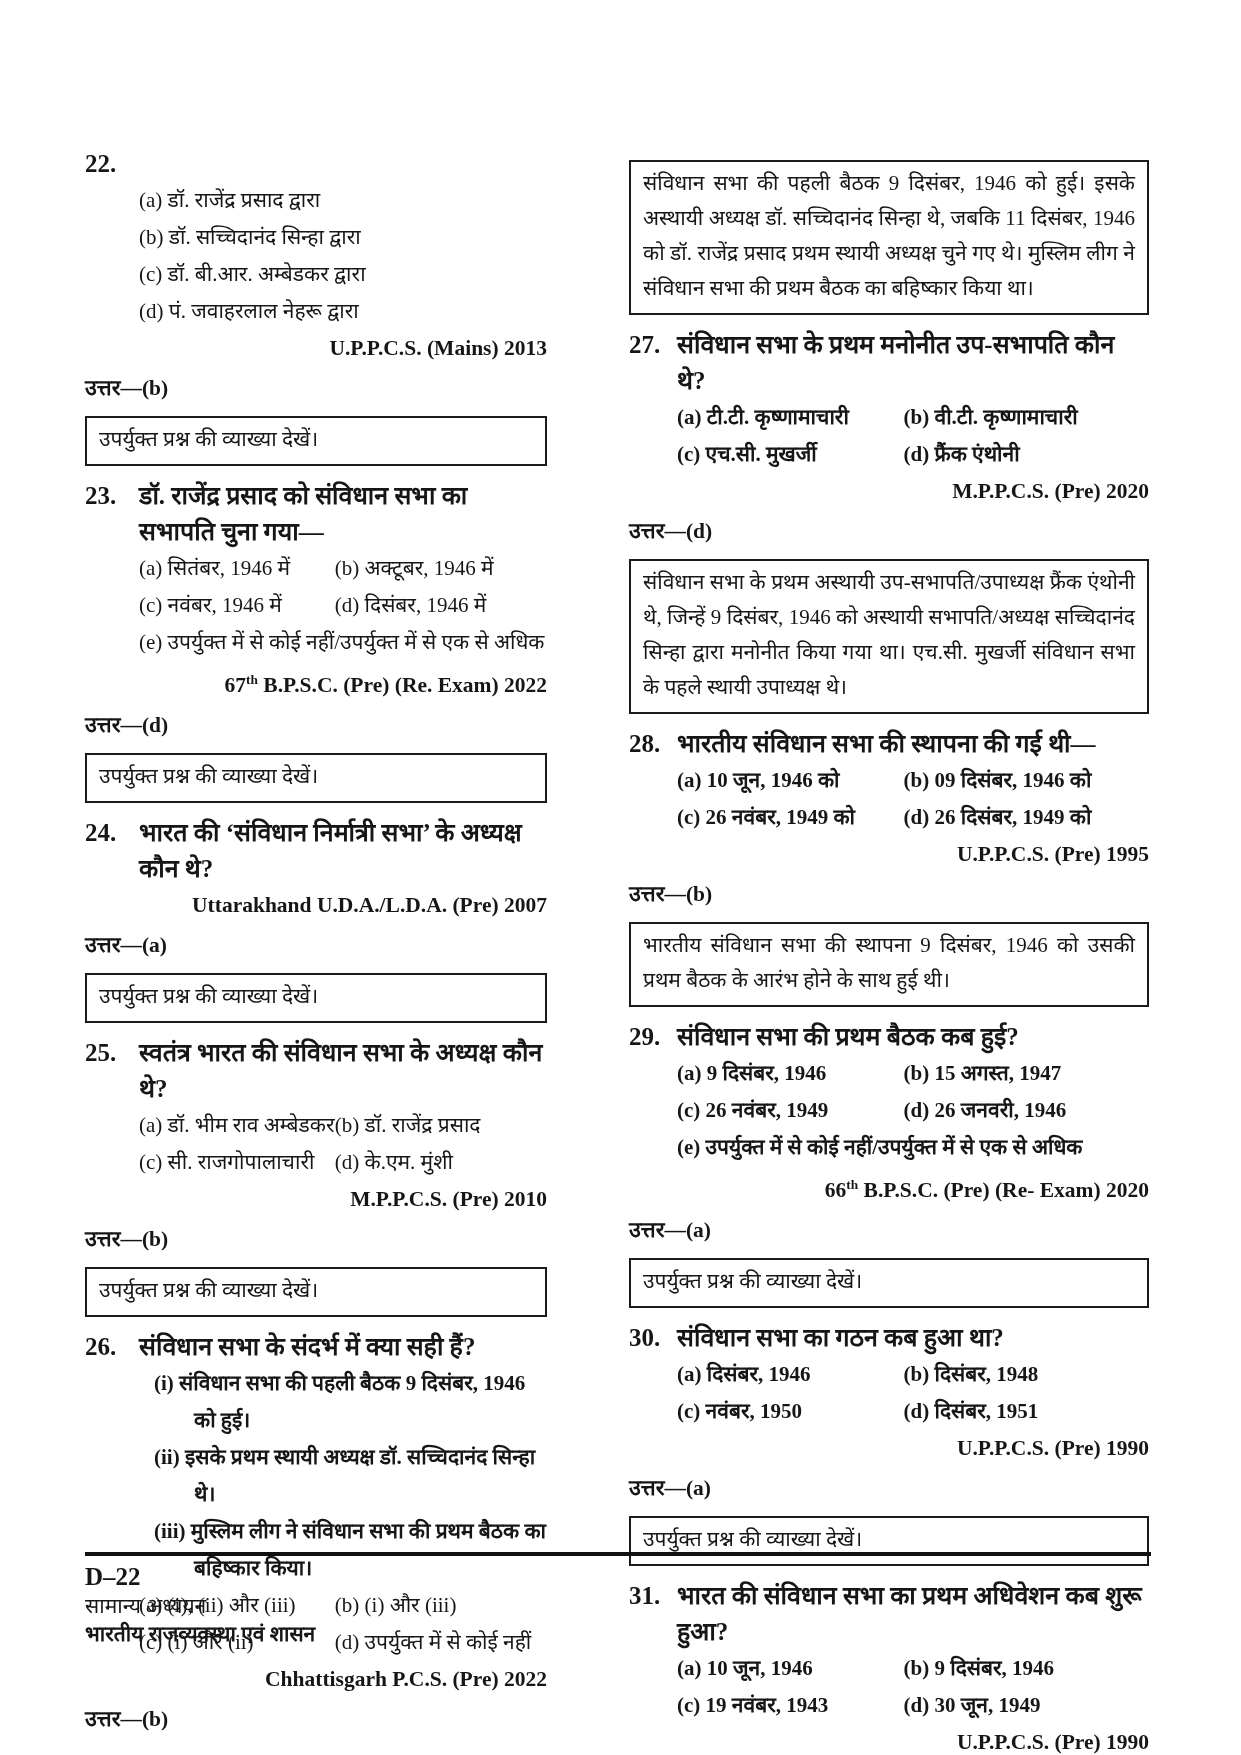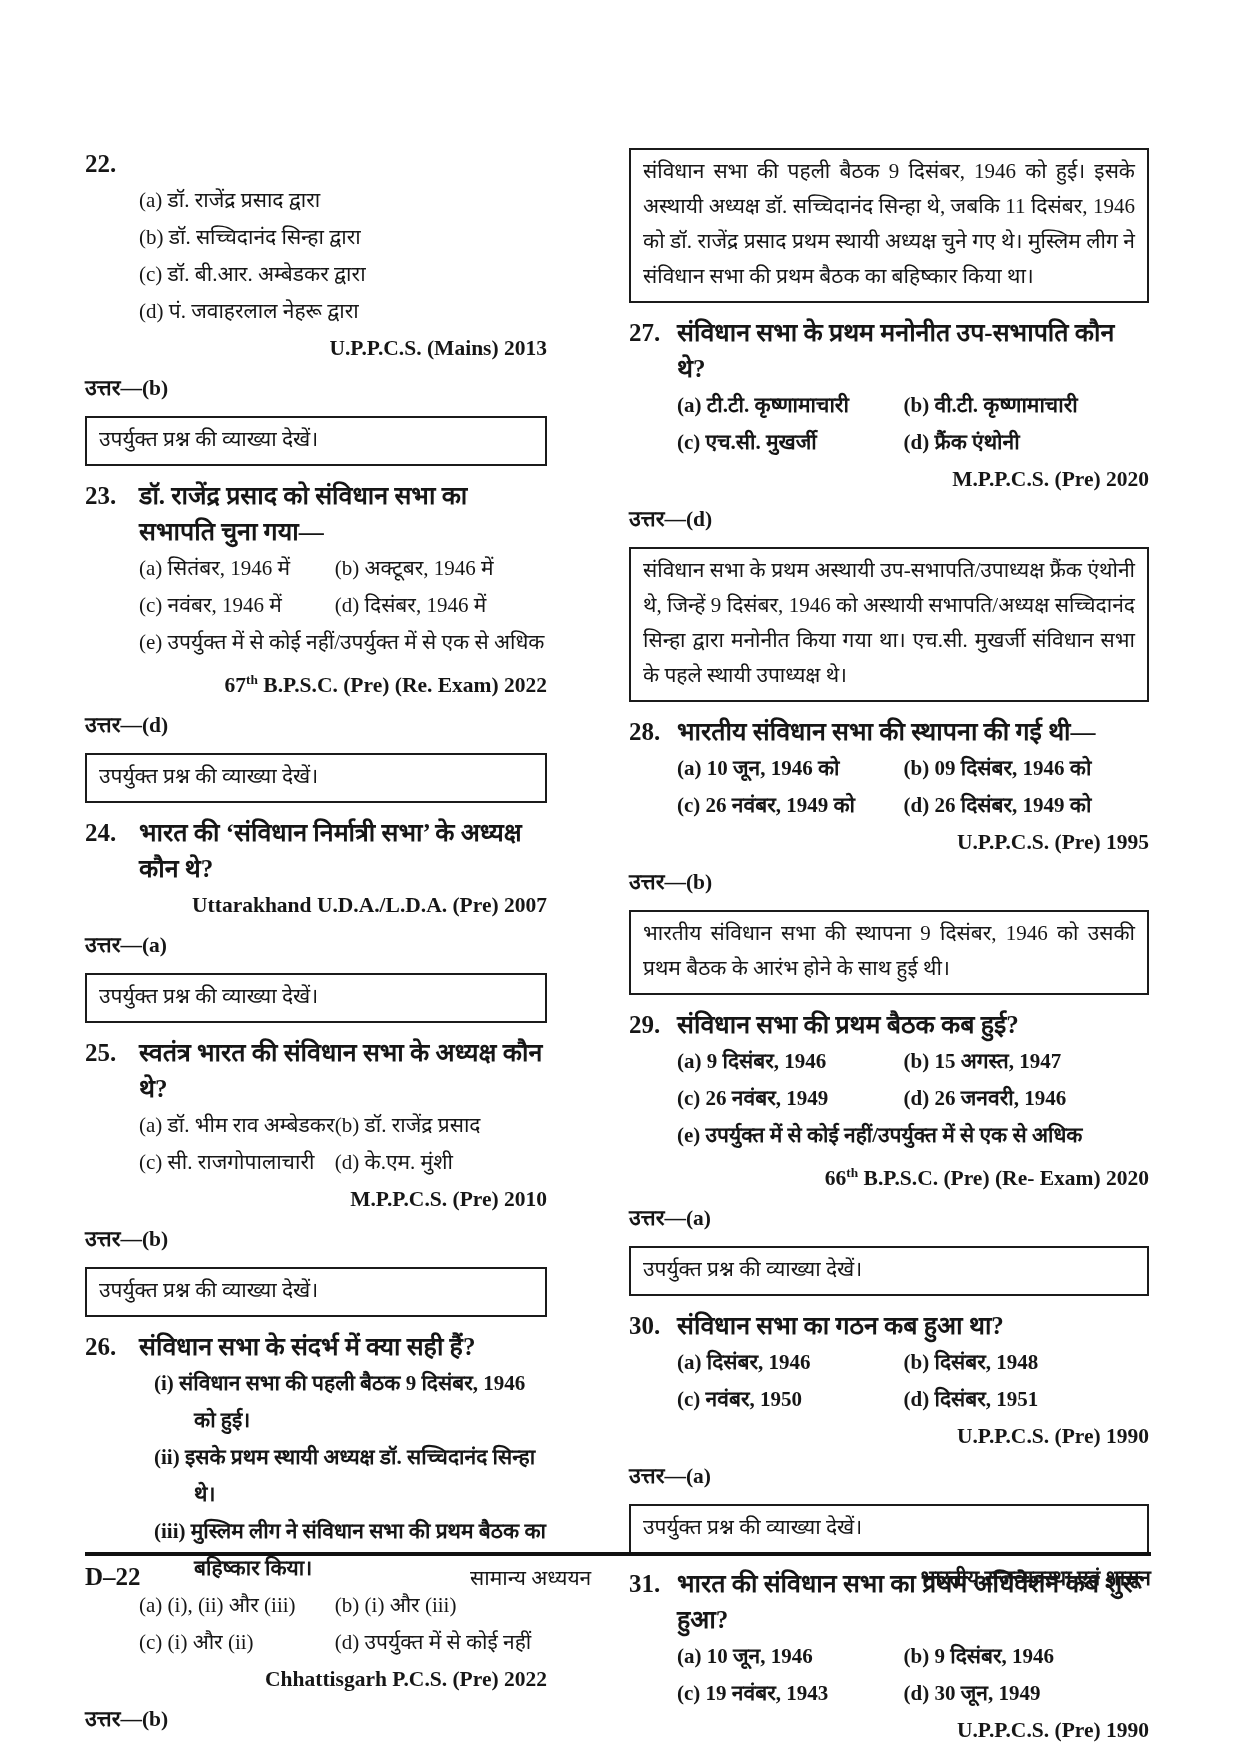--- a/index.html
+++ b/index.html
@@ -39,21 +39,21 @@
     font-size:21px;line-height:35px;
     margin:9px 0 11px 0;
     text-align:justify;
   }
   .box.single{white-space:nowrap;overflow:hidden;}
 
   .footer{
     position:absolute;left:85px;right:90px;top:1552px;
     border-top:4px solid #111;
     padding-top:7px;
-    display:flex;align-items:baseline;
+    display:flex;align-items:baseline;flex-direction:column;
   }
   .f-pageno{font-weight:700;font-size:25px;flex:0 0 auto;}
   .f-center{flex:1;text-align:center;font-weight:400;font-size:21px;}
   .f-right{flex:0 0 auto;text-align:right;font-weight:700;font-size:21px;}
 </style>
 </head>
 <body>
 
 <div class="columns">
 
@@ -142,21 +142,21 @@
         <div class="opt">(d) उपर्युक्त में से कोई नहीं</div>
       </div>
       <div class="src">Chhattisgarh P.C.S. (Pre) 2022</div>
       <div class="ans">उत्तर—(b)</div>
     </section>
 
   </div>
 
   <div class="col-right">
 
-    <div class="box" style="margin-top:2px">
+    <div class="box" style="margin-top:14px">
       <span>संविधान सभा की पहली बैठक 9 दिसंबर, 1946 को हुई। इसके अस्थायी अध्यक्ष डॉ. सच्चिदानंद सिन्हा थे, जबकि 11 दिसंबर, 1946 को डॉ. राजेंद्र प्रसाद प्रथम स्थायी अध्यक्ष चुने गए थे। मुस्लिम लीग ने संविधान सभा की प्रथम बैठक का बहिष्कार किया था।</span>
     </div>
 
     <section class="q">
       <div class="q-head">
         <span class="q-num">27.</span>
         <span class="q-text">संविधान सभा के प्रथम मनोनीत उप-सभापति कौन थे?</span>
       </div>
       <div class="opts grid2">
         <div class="opt">(a) टी.टी. कृष्णामाचारी</div>

